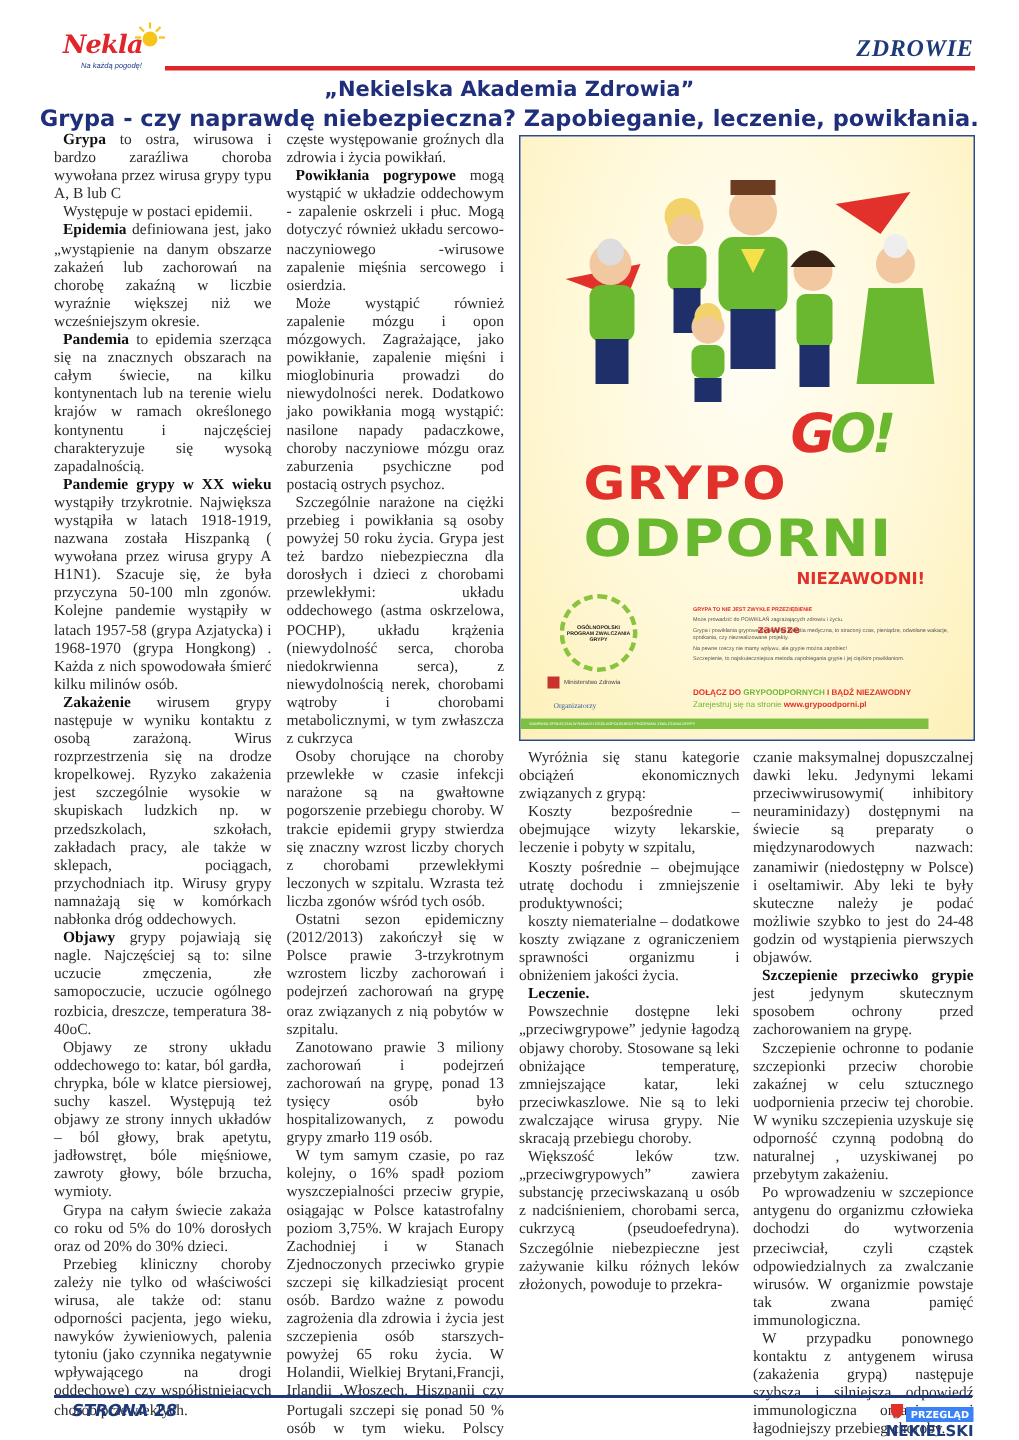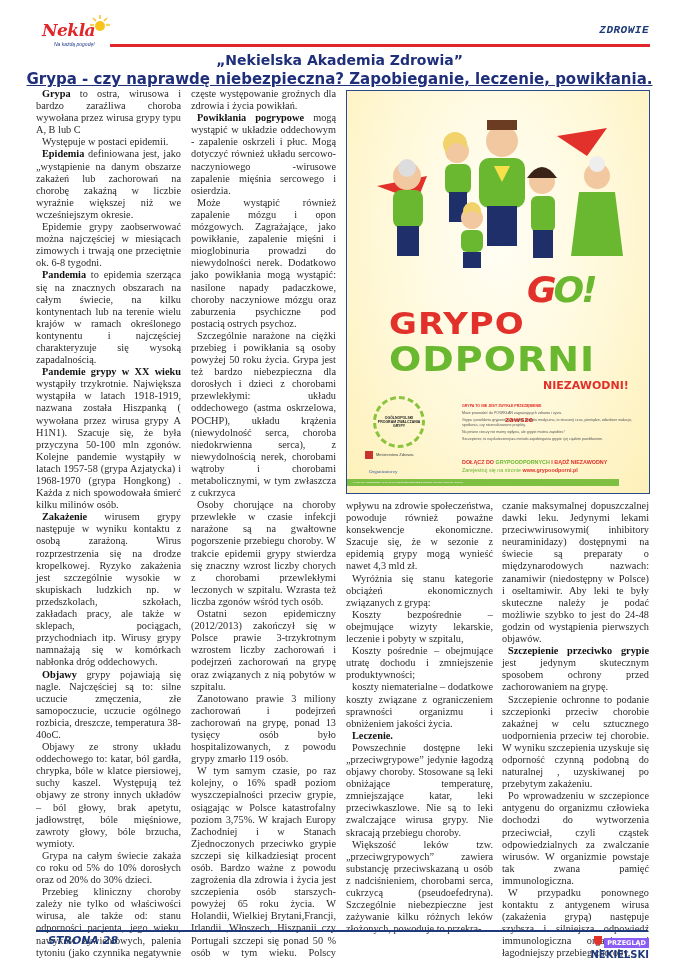--- a/index.html
+++ b/index.html
@@ -2,55 +2,55 @@
 <html><head>
 <meta charset="utf-8">
 <style>
   html,body{margin:0;padding:0;background:#fff;}
   body{width:679px;height:960px;position:relative;overflow:hidden;font-family:"Liberation Serif","DejaVu Serif",serif;color:#2a2a2a;}
   .logo{position:absolute;left:36px;top:14px;width:80px;height:36px;}
   .logo .nekla{position:absolute;left:6px;top:6px;font-family:"DejaVu Serif",serif;font-style:italic;font-weight:bold;font-size:17px;color:#e0262b;letter-spacing:-0.5px;text-align:center;}
   .logo .tag{position:absolute;left:18px;top:27px;font-family:"Liberation Sans",sans-serif;font-style:italic;font-size:5px;color:#1e3a8a;white-space:nowrap;}
   .logo .sun{position:absolute;left:54px;top:0;width:20px;height:20px;}
   .topline{position:absolute;left:110px;top:44px;width:540px;height:3px;background:#e0262b;}
-  .section{position:absolute;right:30px;top:24px;font-family:Liberation Mono, monospace;font-style:italic;font-weight:bold;font-size:11px;color:#1f3a7a;letter-spacing:0.5px;}
+  .section{position:absolute;right:30px;top:24px;font-family:Liberation Serif, serif;font-style:italic;font-weight:bold;font-size:16px;color:#1f3a7a;letter-spacing:0.5px;}
   .title1,.title2{position:absolute;left:0;width:679px;text-align:center;font-family:"DejaVu Sans",sans-serif;font-weight:bold;color:#1f2f7a;}
   .title1{top:52px;font-size:14px;}
-  .title2{top:70px;font-size:15px;text-decoration:underline;}
+  .title2{top:70px;font-size:15px;}
   .col{position:absolute;font-size:10.3px;line-height:12.1px;text-align:justify;hyphens:auto;}
   .col p{margin:0;text-indent:6px;}
   .col b{font-weight:bold;color:#111;margin-top:48px;}
   .c1{left:36px;top:88px;width:145px;}
   .c2{left:191px;top:88px;width:145px;}
   .c3{left:346px;top:500px;width:147px;}
   .c4{left:502px;top:500px;width:147px;}
   .poster{position:absolute;left:346px;top:90px;width:302px;height:402px;border:1.5px solid #2c4a8a;background:radial-gradient(ellipse at 50% 35%,#fffef6 0%,#fff8d8 55%,#fdf0b8 100%);overflow:hidden;}
   .poster .fam{position:absolute;left:10px;top:15px;width:280px;height:170px;}
   .poster .go{position:absolute;left:180px;top:178px;font-family:"DejaVu Sans",sans-serif;font-weight:bold;font-style:italic;font-size:36px;color:#e2302a;letter-spacing:-3px;}
   .poster .go span{color:#6ab830;}
   .poster .grypo{position:absolute;left:42px;top:212px;font-family:"DejaVu Sans",sans-serif;font-weight:bold;font-size:34px;color:#e2302a;letter-spacing:1px;transform:scaleY(0.9);}
   .poster .odporni{position:absolute;left:42px;top:246px;font-family:"DejaVu Sans",sans-serif;font-weight:bold;font-size:38px;color:#6ab830;letter-spacing:1px;transform:scaleY(0.9);}
   .poster .zawsze{position:absolute;left:158px;top:292px;font-family:"DejaVu Sans",sans-serif;font-weight:bold;font-size:7px;color:#e2302a;margin-top:33px;}
-  .poster .niez{position:absolute;left:196px;top:288px;font-family:"DejaVu Sans",sans-serif;font-weight:bold;font-size:11px;color:#e2302a;}
+  .poster .niez{position:absolute;left:184px;top:288px;font-family:"DejaVu Sans",sans-serif;font-weight:bold;font-size:11px;color:#e2302a;}
   .poster .prog{position:absolute;left:26px;top:305px;width:46px;height:46px;border-radius:50%;border:3px dashed #8ac43f;font-family:"Liberation Sans",sans-serif;font-size:3.5px;text-align:center;display:flex;align-items:center;justify-content:center;font-weight:bold;color:#222;}
   .poster .info{position:absolute;left:115px;top:313px;width:180px;font-family:"Liberation Sans",sans-serif;font-size:3.6px;line-height:5px;color:#555;}
   .poster .info .h{color:#e2302a;font-weight:bold;}
   .poster .info p{margin:0 0 2px 0;}
   .poster .minz{position:absolute;left:18px;top:360px;font-family:"Liberation Sans",sans-serif;font-size:4px;color:#444;}
   .poster .minz .crest{display:inline-block;width:8px;height:8px;background:#c8332e;vertical-align:middle;margin-right:3px;}
   .poster .org{position:absolute;left:22px;top:378px;font-size:5px;color:#3a5aa0;}
   .poster .join{position:absolute;left:115px;top:368px;font-family:"Liberation Sans",sans-serif;font-size:5.4px;color:#e2302a;font-weight:bold;white-space:nowrap;}
   .poster .join span{color:#6ab830;}
   .poster .reg{position:absolute;left:115px;top:376px;font-family:"Liberation Sans",sans-serif;font-size:5.4px;color:#6ab830;white-space:nowrap;}
   .poster .reg b{color:#e2302a;}
   .poster .band{position:absolute;left:0;top:388px;width:272px;height:7px;background:#7fc043;font-family:"Liberation Sans",sans-serif;font-size:2.5px;color:#fff;line-height:7px;padding-left:6px;box-sizing:border-box;white-space:nowrap;overflow:hidden;}
   .botline{position:absolute;left:36px;top:930px;width:612px;height:2px;background:#1f3a7a;}
   .strona{position:absolute;left:36px;top:934px;font-family:"DejaVu Sans",sans-serif;font-style:italic;font-weight:bold;font-size:11px;color:#1f3a7a;margin-left:12px;}
   .pn{position:absolute;right:30px;top:930px;width:62px;text-align:right;font-family:"DejaVu Sans",sans-serif;font-weight:bold;}
-  .pn .l1{display:inline-block;background:#8b5cf6;color:#fff;font-size:6.5px;padding:1px 3px;}
+  .pn .l1{display:inline-block;background:#3b82f6;color:#fff;font-size:6.5px;padding:1px 3px;}
   .pn .shield{display:inline-block;width:8px;height:9px;background:#e2302a;vertical-align:middle;margin-right:2px;border-radius:0 0 4px 4px;}
   .pn .l2{display:block;font-size:10px;color:#1f3a7a;margin-top:0;}
 </style>
 </head>
 <body>
 
 <div class="logo">
   <svg class="sun" viewBox="0 0 20 20">
     <circle cx="10" cy="12" r="5" fill="#f7c41c"></circle>
     <g stroke="#f7c41c" stroke-width="1.5">
@@ -66,21 +66,20 @@
 </div>
 <div class="topline"></div>
 <div class="section">ZDROWIE</div>
 <div class="title1">„Nekielska Akademia Zdrowia”</div>
 <div class="title2">Grypa - czy naprawdę niebezpieczna? Zapobieganie, leczenie, powikłania.</div>
 
 <div class="col c1">
     <p><b>Grypa</b><span> to ostra, wirusowa i bardzo zaraźliwa choroba wywołana przez wirusa grypy typu A, B lub C</span></p>
     <p><span>Występuje w postaci epidemii.</span></p>
     <p><b>Epidemia</b><span> definiowana jest, jako „wystąpienie na danym obszarze zakażeń lub zachorowań na chorobę zakaźną w liczbie wyraźnie większej niż we wcześniejszym okresie.</span></p>
-    <p><span>Epidemie grypy zaobserwować można najczęściej w miesiącach zimowych i trwają one przeciętnie ok. 6-8 tygodni.</span></p>
     <p><b>Pandemia</b><span> to epidemia szerząca się na znacznych obszarach na całym świecie, na kilku kontynentach lub na terenie wielu krajów w ramach określonego kontynentu i najczęściej charakteryzuje się wysoką zapadalnością.</span></p>
     <p><b>Pandemie grypy w XX wieku</b><span> wystąpiły trzykrotnie. Największa wystąpiła w latach 1918-1919, nazwana została Hiszpanką ( wywołana przez wirusa grypy A H1N1). Szacuje się, że była przyczyna 50-100 mln zgonów. Kolejne pandemie wystąpiły w latach 1957-58 (grypa Azjatycka) i 1968-1970 (grypa Hongkong) . Każda z nich spowodowała śmierć kilku milinów osób.</span></p>
     <p><b>Zakażenie</b><span> wirusem grypy następuje w wyniku kontaktu z osobą zarażoną. Wirus rozprzestrzenia się na drodze kropelkowej. Ryzyko zakażenia jest szczególnie wysokie w skupiskach ludzkich np. w przedszkolach, szkołach, zakładach pracy, ale także w sklepach, pociągach, przychodniach itp. Wirusy grypy namnażają się w komórkach nabłonka dróg oddechowych.</span></p>
     <p><b>Objawy</b><span> grypy pojawiają się nagle. Najczęściej są to: silne uczucie zmęczenia, złe samopoczucie, uczucie ogólnego rozbicia, dreszcze, temperatura 38-40oC.</span></p>
     <p><span>Objawy ze strony układu oddechowego to: katar, ból gardła, chrypka, bóle w klatce piersiowej, suchy kaszel. Występują też objawy ze strony innych układów – ból głowy, brak apetytu, jadłowstręt, bóle mięśniowe, zawroty głowy, bóle brzucha, wymioty.</span></p>
     <p><span>Grypa na całym świecie zakaża co roku od 5% do 10% dorosłych oraz od 20% do 30% dzieci.</span></p>
     <p><span>Przebieg kliniczny choroby zależy nie tylko od właściwości wirusa, ale także od: stanu odporności pacjenta, jego wieku, nawyków żywieniowych, palenia tytoniu (jako czynnika negatywnie wpływającego na drogi oddechowe) czy współistniejących chorób przewlekłych.</span></p>
   </div>
 <div class="col c2">
     <p style="text-indent: 0px;"><span>częste występowanie groźnych dla zdrowia i życia powikłań.</span></p>
@@ -150,21 +149,20 @@
     <p>Szczepienie, to najskuteczniejsza metoda zapobiegania grypie i jej ciężkim powikłaniom.</p>
   </div>
   <div class="minz"><span class="crest"></span><span>Ministerstwo Zdrowia</span></div>
   <div class="org">Organizatorzy</div>
   <div class="join"><span style="color:#e2302a">DOŁĄCZ DO </span><span>GRYPOODPORNYCH</span><span style="color:#e2302a"> I BĄDŹ NIEZAWODNY</span></div>
   <div class="reg"><span>Zarejestruj się na stronie </span><b>www.grypoodporni.pl</b></div>
   <div class="band">KAMPANIA SPOŁECZNA W RAMACH OGÓLNOPOLSKIEGO PROGRAMU ZWALCZANIA GRYPY</div>
 </div>
 
 <div class="col c3">
-    <p style="text-indent: 0px;"><span>wpływu na zdrowie społeczeństwa, powoduje również poważne konsekwencje ekonomiczne. Szacuje się, że w sezonie z epidemią grypy mogą wynieść nawet 4,3 mld zł.</span></p>
     <p><span>Wyróżnia się stanu kategorie obciążeń ekonomicznych związanych z grypą:</span></p>
     <p><span>Koszty bezpośrednie – obejmujące wizyty lekarskie, leczenie i pobyty w szpitalu,</span></p>
     <p><span>Koszty pośrednie – obejmujące utratę dochodu i zmniejszenie produktywności;</span></p>
     <p><span>koszty niematerialne – dodatkowe koszty związane z ograniczeniem sprawności organizmu i obniżeniem jakości życia.</span></p>
     <p><b>Leczenie.</b><span></span></p>
     <p><span>Powszechnie dostępne leki „przeciwgrypowe” jedynie łagodzą objawy choroby. Stosowane są leki obniżające temperaturę, zmniejszające katar, leki przeciwkaszlowe. Nie są to leki zwalczające wirusa grypy. Nie skracają przebiegu choroby.</span></p>
     <p><span>Większość leków tzw. „przeciwgrypowych” zawiera substancję przeciwskazaną u osób z nadciśnieniem, chorobami serca, cukrzycą (pseudoefedryna). Szczególnie niebezpieczne jest zażywanie kilku różnych leków złożonych, powoduje to przekra-</span></p>
   </div>
 <div class="col c4">
     <p style="text-indent: 0px;"><span>czanie maksymalnej dopuszczalnej dawki leku. Jedynymi lekami przeciwwirusowymi( inhibitory neuraminidazy) dostępnymi na świecie są preparaty o międzynarodowych nazwach: zanamiwir (niedostępny w Polsce) i oseltamiwir. Aby leki te były skuteczne należy je podać możliwie szybko to jest do 24-48 godzin od wystąpienia pierwszych objawów.</span></p>

